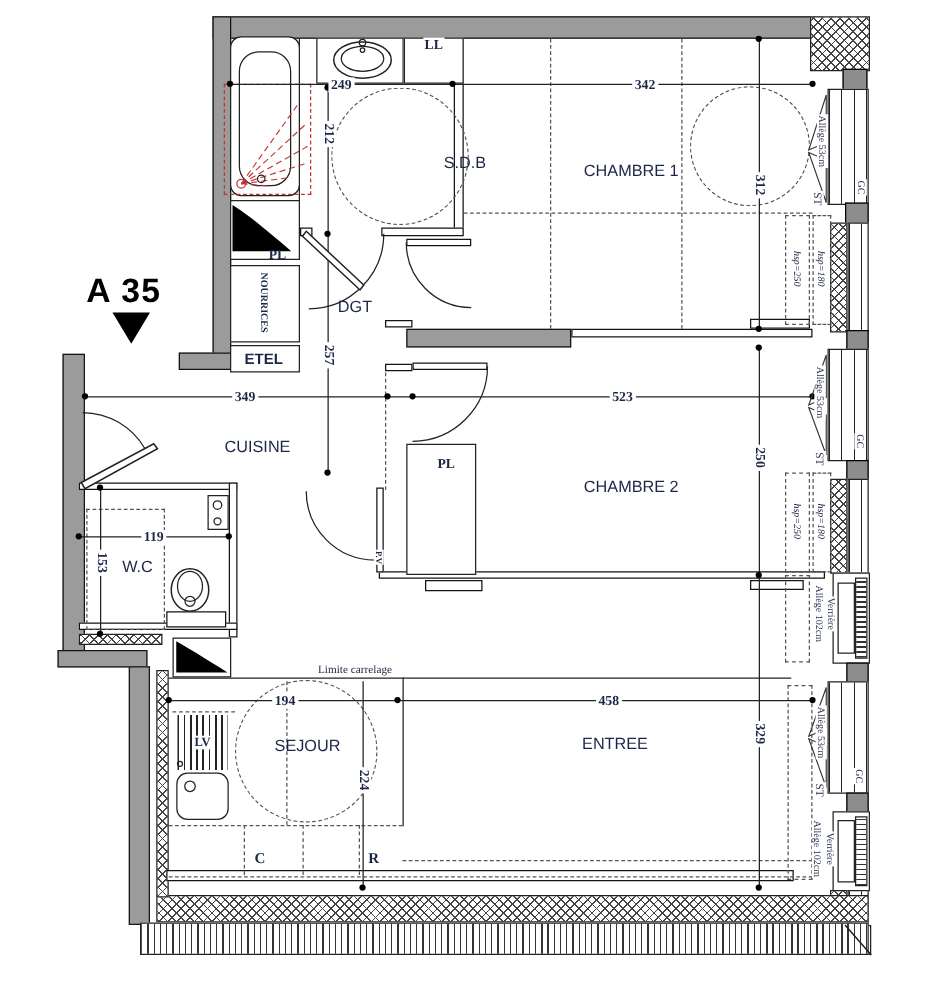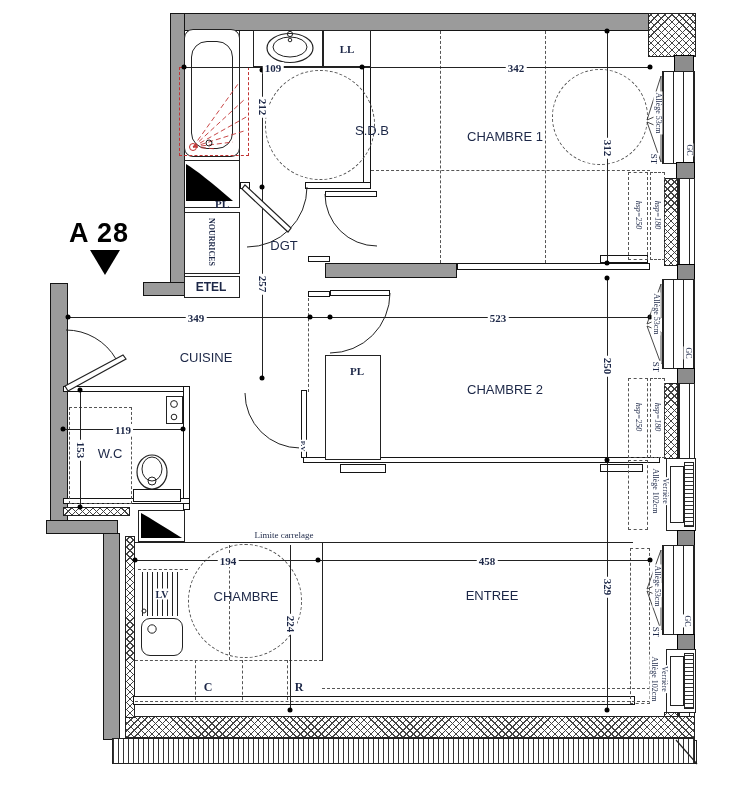--- a/index.html
+++ b/index.html
@@ -227,43 +227,43 @@
 
     <circle cx="152" cy="629" r="4.2" fill="none" stroke="#222" stroke-width="1"></circle>
     <circle cx="144" cy="611" r="2" fill="none" stroke="#222" stroke-width="1"></circle>
 
     <path d="M186,164 L186,201 L233,201 C211,182 196,170 186,164 Z" fill="#000"></path>
     <path d="M141,513 L141,538 L182,538 C163,526 150,518 141,513 Z" fill="#000"></path>
 
     <line x1="676" y1="740" x2="697" y2="764" stroke="#222" stroke-width="1.2"></line>
   </svg>
 
-  <div class="apt" style="left:99px;top:233px">A 28</div>
+  <div class="apt" style="left:99px;top:233px">A 35</div>
   <div class="tri" style="left:90px;top:250px"></div>
 
   <div class="room" style="left:372px;top:130px">S.D.B</div>
   <div class="room" style="left:505px;top:136px">CHAMBRE 1</div>
   <div class="room" style="left:505px;top:389px">CHAMBRE 2</div>
   <div class="room" style="left:206px;top:357px">CUISINE</div>
   <div class="room" style="left:110px;top:453px">W.C</div>
-  <div class="room" style="left:246px;top:596px">CHAMBRE</div>
+  <div class="room" style="left:246px;top:596px">SEJOUR</div>
   <div class="room" style="left:492px;top:595px">ENTREE</div>
   <div class="room" style="left:284px;top:245px">DGT</div>
 
-  <div class="fix" style="left:347px;top:49px">LL</div>
+  <div class="fix" style="left:347px;top:36px">LL</div>
   <div class="fix" style="left:222px;top:204px;background:transparent">PL</div>
   <div class="fix r90" style="left:211px;top:242px;font-size:8px;background:transparent">NOURRICES</div>
   <div class="fix" style="left:211px;top:287px;font-size:12px;font-family:'Liberation Sans',sans-serif;font-weight:bold;background:transparent">ETEL</div>
   <div class="fix" style="left:357px;top:371px;background:transparent">PL</div>
   <div class="fix r90" style="left:303px;top:446px;font-size:7px">P.V</div>
   <div class="fix" style="left:162px;top:594px;font-size:10px">LV</div>
   <div class="fix" style="left:208px;top:687px;font-size:12px;background:transparent">C</div>
   <div class="fix" style="left:299px;top:687px;font-size:12px;background:transparent">R</div>
 
-  <div class="dim" style="left:273px;top:68px">109</div>
+  <div class="dim" style="left:273px;top:68px">249</div>
   <div class="dim" style="left:516px;top:68px">342</div>
   <div class="dim r90" style="left:263px;top:107px">212</div>
   <div class="dim r90" style="left:608px;top:148px">312</div>
   <div class="dim r90" style="left:263px;top:284px">257</div>
   <div class="dim" style="left:196px;top:318px">349</div>
   <div class="dim" style="left:498px;top:318px">523</div>
   <div class="dim r90" style="left:608px;top:366px">250</div>
   <div class="dim" style="left:123px;top:430px">119</div>
   <div class="dim r90" style="left:81px;top:450px">153</div>
   <div class="dim" style="left:228px;top:561px">194</div>

